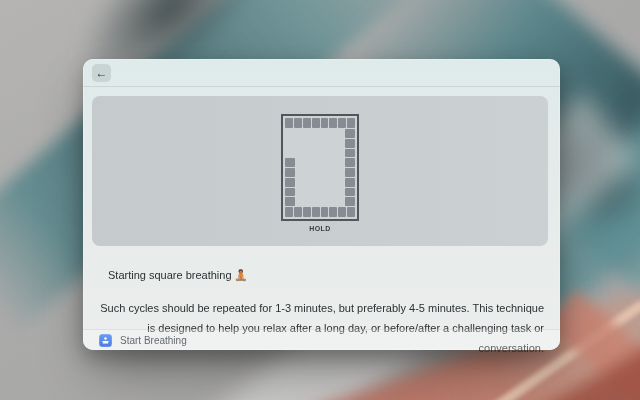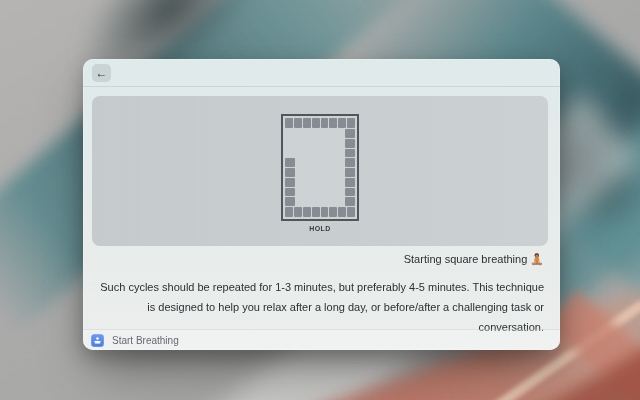--- a/index.html
+++ b/index.html
@@ -70,27 +70,27 @@
   .sq-col{position:absolute;top:13px;bottom:13px;width:10px;display:flex;
     flex-direction:column;gap:1px;}
   .sq-col.left{left:2px}.sq-col.right{right:2px}
   .seg{flex:1;border-radius:1px;background:transparent;}
   .seg.filled{background:var(--segment_gray);}
 
   .phase-label{position:absolute;left:0;right:0;top:129px;text-align:center;
     font-size:7px;font-weight:700;letter-spacing:.4px;color:#393e42;}
 
   .content{position:absolute;left:9px;right:16px;top:193px;color:var(--text_primary);}
-  .heading{font-size:11px;line-height:14px;margin:0;font-weight:400;text-align:right;}
+  .heading{font-size:11px;line-height:14px;margin:16px;font-weight:400;}
   .body-text{font-size:11px;line-height:20px;margin:11px 0 0 0;font-weight:400;text-align:right;}
 
   .footer{position:absolute;left:0;right:0;bottom:0;height:21px;
     border-top:1px solid rgba(60,80,80,.10);
     border-radius:0 0 10px 10px;background:rgba(255,255,255,.25);
-    display:flex;align-items:center;padding:0 8px;gap:8px;cursor:pointer;}
+    display:flex;align-items:center;padding:0 16px;gap:8px;cursor:pointer;}
   .app-icon{width:13px;height:13px;border-radius:3.5px;flex:0 0 auto;
     background:linear-gradient(180deg,#6e9bf2 0%,var(--accent_blue) 100%);
     display:flex;align-items:center;justify-content:center;
     box-shadow:inset 0 0 0 .5px rgba(255,255,255,.3);}
   .app-icon svg{width:9px;height:9px;display:block;}
   .footer-label{font-size:10px;color:var(--text_secondary);}
 </style>
 </head>
 <body>
 

